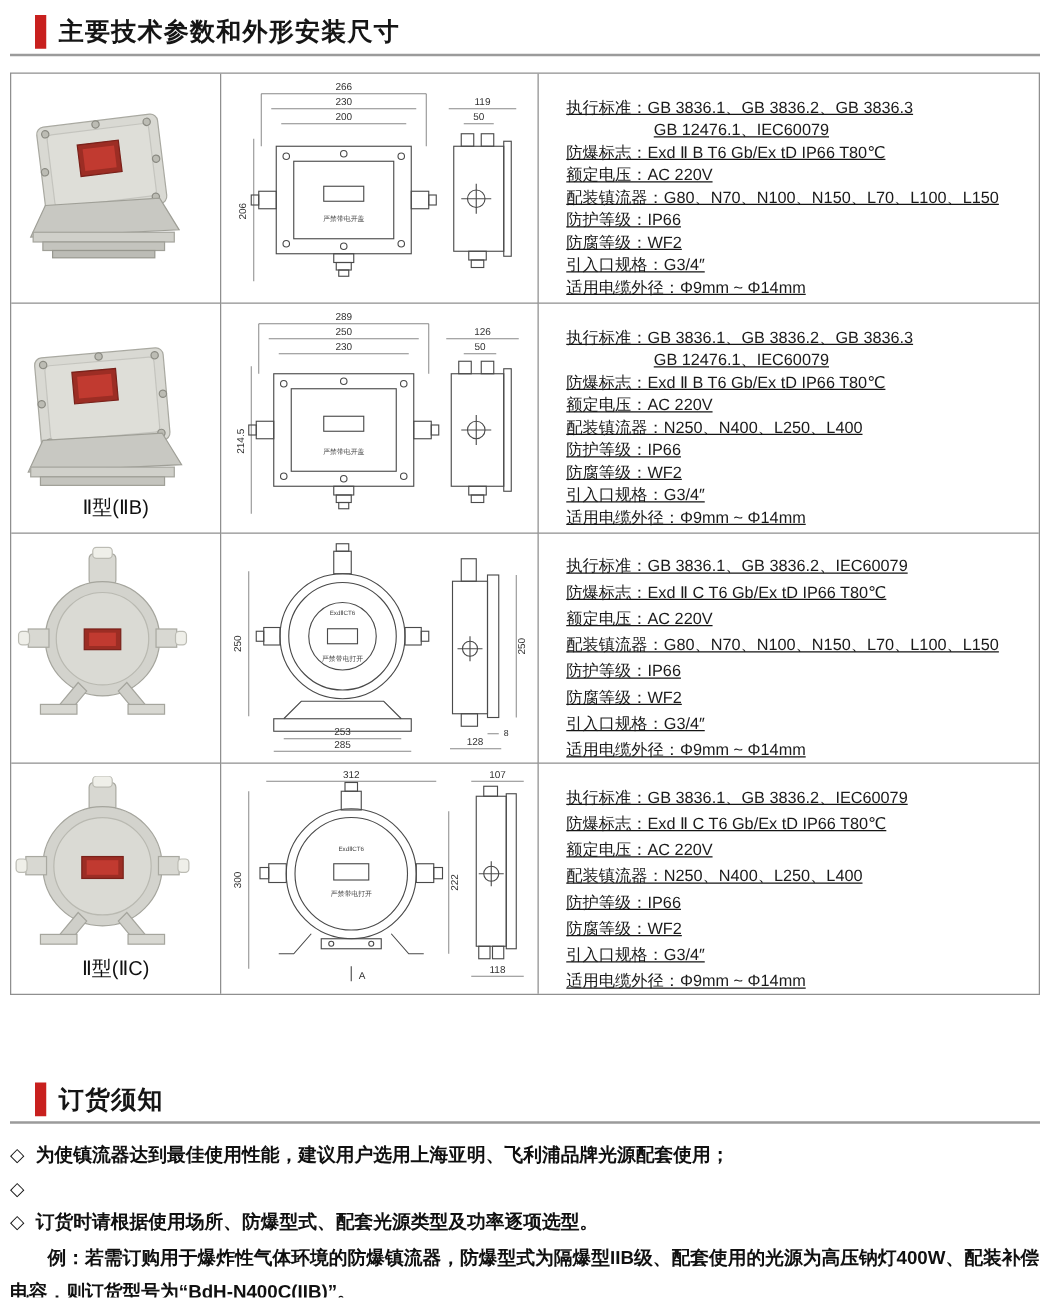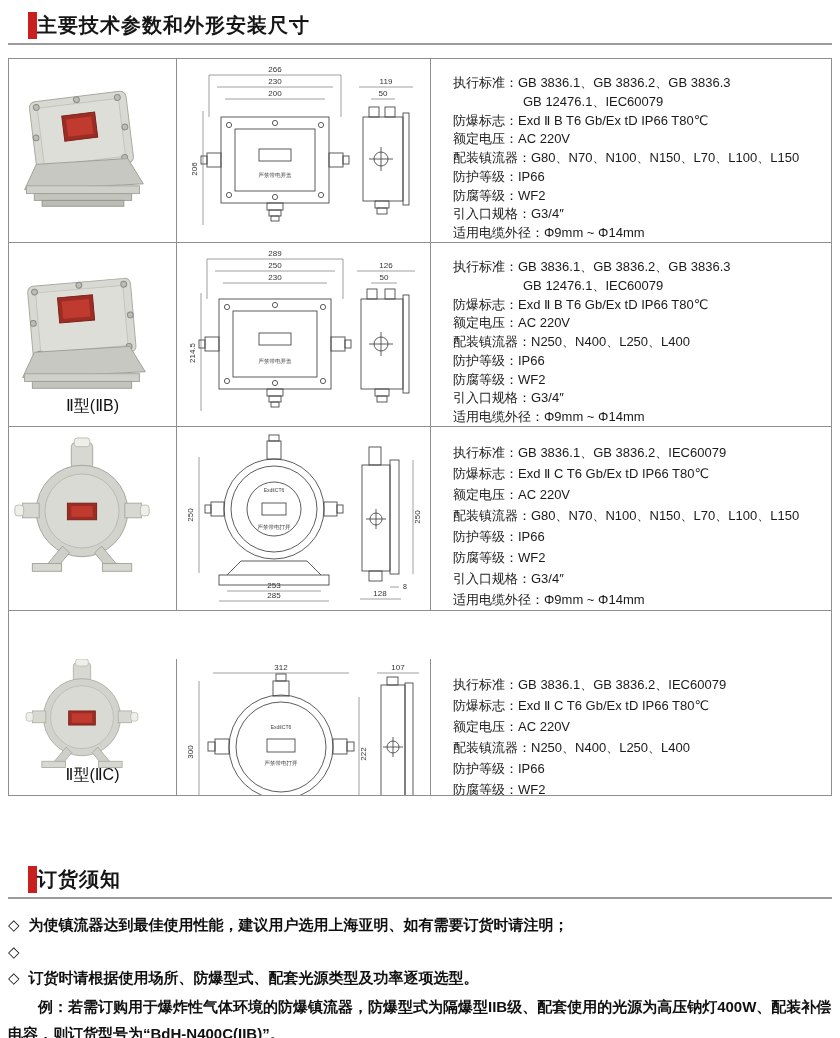--- a/index.html
+++ b/index.html
@@ -1,47 +1,47 @@
 <!DOCTYPE html>
 <html><head>
 <meta charset="utf-8">
 <style>
   html,body{margin:0;padding:0;}
   body{
     width:840px;height:1038px;background:#ffffff;position:relative;overflow:hidden;
     font-family:"Liberation Sans","DejaVu Sans",sans-serif;color:#151515;
   }
-  .sec-header{position:absolute;left:8px;display:flex;align-items:flex-end;padding-left:20px;}
+  .sec-header{position:absolute;left:8px;display:flex;align-items:flex-end;gap:10px;padding-left:20px;}
   .accent-bar{width:9px;height:27px;background:#c8201e;}
   .sec-title{font-size:20px;font-weight:bold;color:#151515;letter-spacing:1px;}
   .rule{position:absolute;left:8px;right:8px;border-top:2px solid #9b9b9b;}
   #hdr1{top:12px;} #rule1{top:43px;}
   #hdr2{top:866px;} #rule2{top:897px;}
 
   .spec-table{
     position:absolute;left:8px;top:58px;width:822px;height:736px;
     border:1px solid #8f8f8f;display:grid;
     grid-template-columns:168px 254px 1fr;grid-template-rows:repeat(4,1fr);
   }
   .cell{border-right:1px solid #8f8f8f;border-bottom:1px solid #8f8f8f;
     position:relative;display:flex;align-items:flex-start;justify-content:center;overflow:hidden;}
   .cell.last-col{border-right:none;}
-  .cell.last-row{border-bottom:none;margin-top:48px;}
+  .cell.last-row{border-bottom:none;}
   .photo-cell{flex-direction:column;}
   .photo{width:146px;height:146px;margin-bottom:18px;}
   .photo-label{position:absolute;bottom:9px;width:100%;text-align:center;font-size:16px;color:#111;}
   .dwg{width:250px;height:178px;}
   .dwg rect,.dwg circle,.dwg line,.dwg polyline,.dwg polygon{fill:none;stroke:#4a4a4a;stroke-width:0.9;}
   .dwg line.dim{stroke:#777;stroke-width:0.7;}
   .dwg text{fill:#333;stroke:none;font-size:8px;font-family:inherit;}
   .dwg text.cn{font-size:5.5px;fill:#444;}
   .dwg text.mk{font-size:5px;fill:#444;}
   .dwg text.sm{font-size:7px;}
-  .spec-cell{align-items:flex-start;justify-content:space-between;flex-direction:column;
-    padding:15px 8px 0 22px;box-sizing:border-box;}
+  .spec-cell{align-items:flex-start;justify-content:center;flex-direction:column;
+    padding:15px 8px 0 22px;box-sizing:border-box;text-decoration:underline;}
   .spec-line{font-size:13px;line-height:18px;color:#1a1a1a;white-space:nowrap;}
   .spec-line.indent{padding-left:70px;}
   .specs-8 .spec-line{line-height:21px;}
 
   .notices{position:absolute;left:8px;right:8px;top:912px;}
   .notice{display:flex;gap:9px;font-size:15px;font-weight:600;line-height:26.5px;color:#101010;}
   .bullet{flex:0 0 auto;}
   .example{font-size:15px;font-weight:600;line-height:27px;color:#101010;text-indent:30px;margin-top:1px;}
 </style>
 </head>
@@ -350,21 +350,21 @@
 
 <div class="sec-header" id="hdr2">
   <div class="accent-bar"></div>
   <div class="sec-title">订货须知</div>
 </div>
 <div class="rule" id="rule2"></div>
 
 <div class="notices">
   <div class="notice">
     <span class="bullet">◇</span>
-    <span>为使镇流器达到最佳使用性能，建议用户选用上海亚明、如有需要订货时请注明；</span>
+    <span>为使镇流器达到最佳使用性能，建议用户选用上海亚明、飞利浦品牌光源配套使用；</span>
   </div>
   <div class="notice">
     <span class="bullet">◇</span>
   </div>
   <div class="notice">
     <span class="bullet">◇</span>
     <span>订货时请根据使用场所、防爆型式、配套光源类型及功率逐项选型。</span>
   </div>
   <div class="example">例：若需订购用于爆炸性气体环境的防爆镇流器，防爆型式为隔爆型IIB级、配套使用的光源为高压钠灯400W、配装补偿电容，则订货型号为“BdH-N400C(IIB)”。</div>
 </div>

